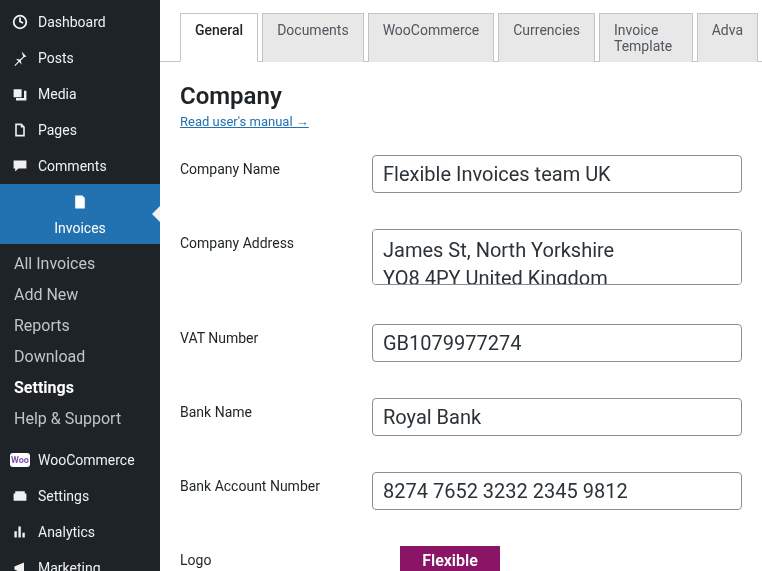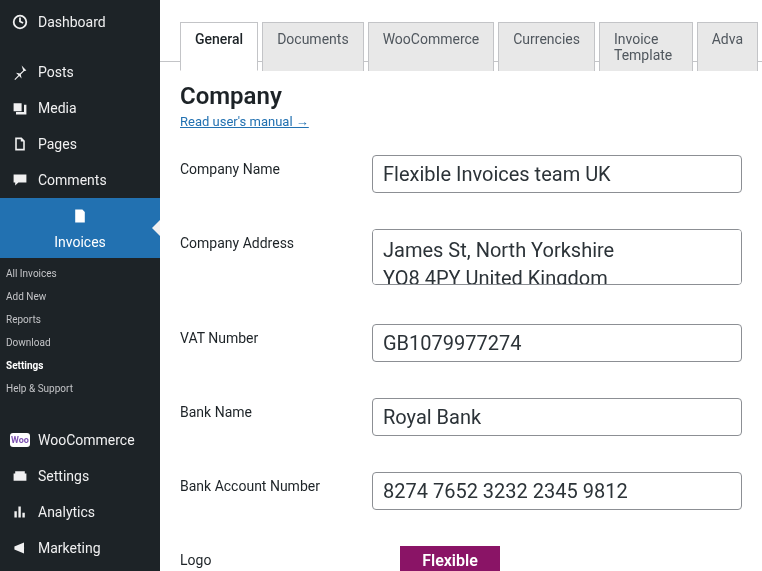--- a/index.html
+++ b/index.html
@@ -47,24 +47,24 @@
     top:50%;
     transform:translateY(-50%);
     border:8px solid transparent;
     border-right-color:#f0f0f1;
   }
   .submenu {
     background: #1d2327;
     padding: 4px 0 8px 0;
   }
   .sub-item {
-    padding: 6px 10px 6px 6px;
+    padding: 6px 10px 6px 14px;
     color: #c3c4c7;
     cursor: pointer;
-    font-size: 10px;
+    font-size: 16px;
   }
   .sub-item.strong { color:#fff; font-weight:700; }
   .side-gap { height: 14px; }
   .woo-badge {
     background:#fff; color:#7f54b3; font-size:9px; font-weight:700;
     border-radius:3px; width:20px; height:14px; display:flex; align-items:center; justify-content:center;
   }
   
   .main {
     flex:1;
@@ -82,21 +82,21 @@
   .tab {
     padding: 8px 14px;
     background:#e8e8e8;
     border:1px solid #c3c4c7;
     border-bottom:none;
     margin-right:4px;
     cursor:pointer;
     color:#50575e;
     font-size:14px;
     position:relative;
-    top:10px;
+    top:1px;
   }
   .tab.active {
     background:#fff;
     color:#1d2327;
     border-bottom:1px solid #fff;
     font-weight:500;
   }
   .content { padding: 20px 20px 20px 20px; }
   h2 {
     font-size:24px;

